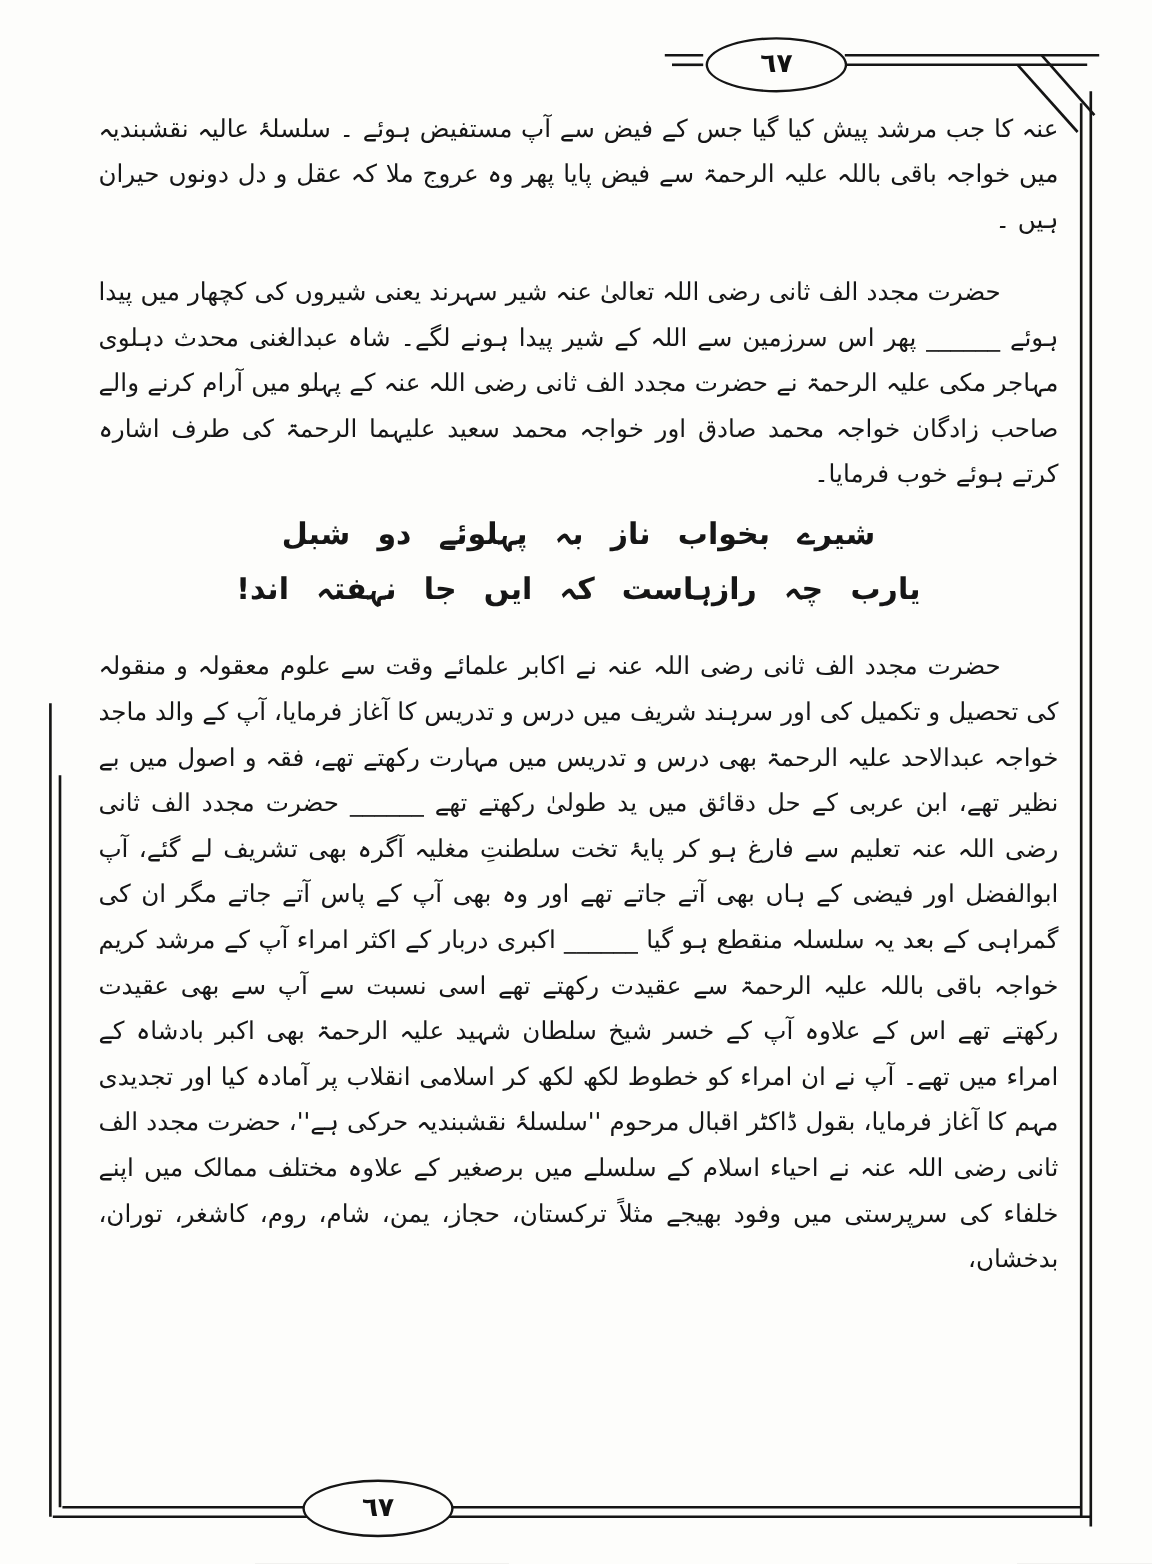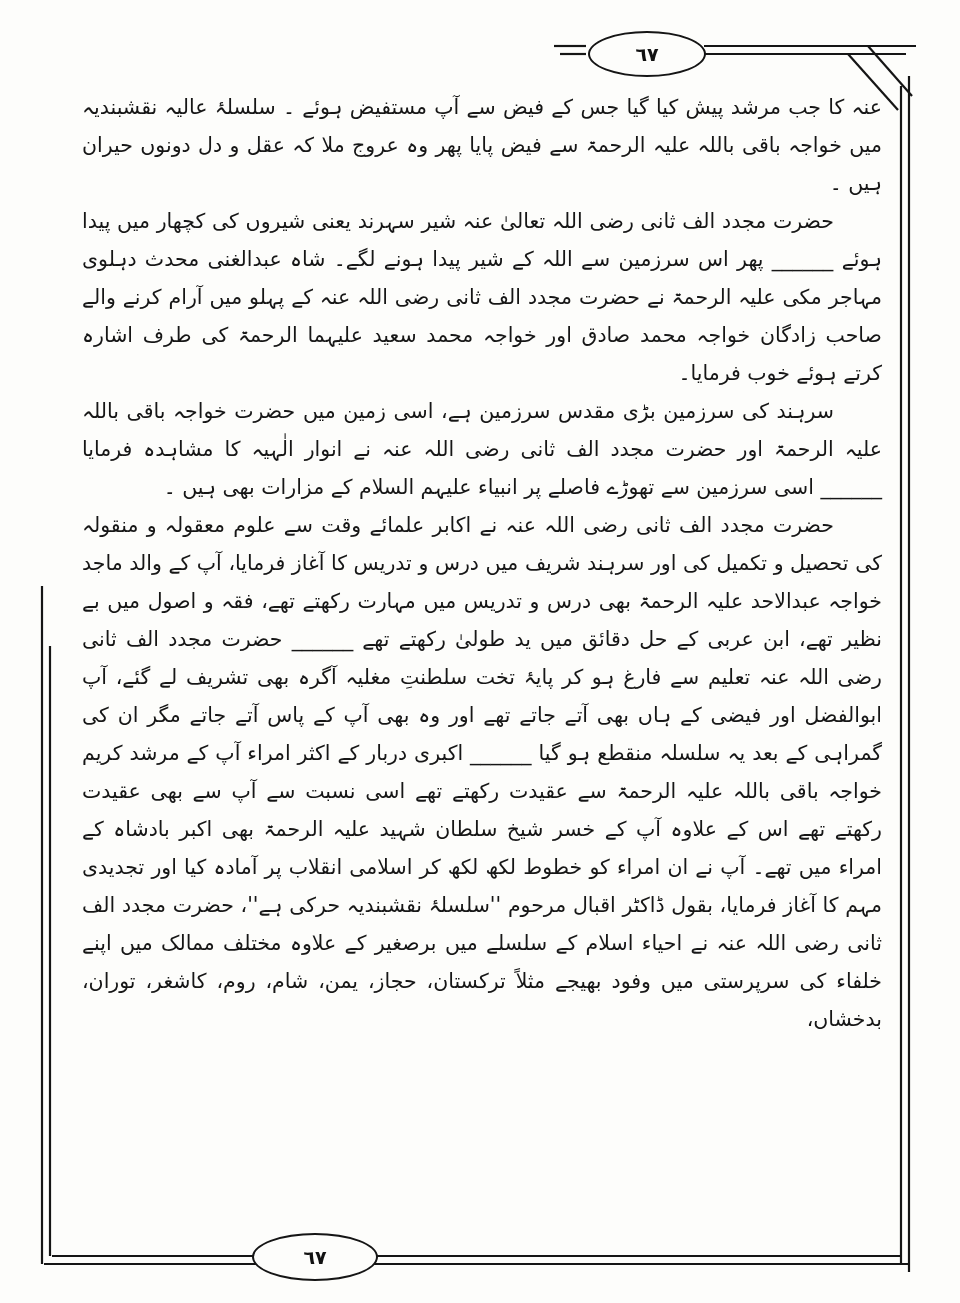--- a/index.html
+++ b/index.html
@@ -30,42 +30,42 @@
     border-radius: 50%;
     background: #fdfdfb;
     display: flex;
     align-items: center;
     justify-content: center;
     z-index: 3;
   }
   .oval-top  { left: 588px; top: 31px;  width: 114px; height: 42px; }
   .oval-bottom { left: 252px; top: 1233px; width: 122px; height: 44px; }
   .oval .num {
-    font-size: 19px;
+    font-size: 22px;
     font-weight: bold;
     line-height: 1;
     color: #111;
   }
   .content {
     position: absolute;
     top: 88px;
     right: 78px;
     width: 800px;
     direction: rtl;
     text-align: justify;
     font-size: 20.5px;
     line-height: 38px;
     z-index: 2;
   }
   .para {
     margin: 0;
     text-align: justify;
     text-justify: inter-word;
   }
-  .para.indent { text-indent: 48px; }
+  .para.indent { text-indent: 48px; margin-top: 22px; }
   .poetry {
     margin: 8px auto 6px auto;
     text-align: center;
   }
   .verse {
     margin: 0;
     font-size: 25px;
     font-weight: bold;
     line-height: 46px;
     word-spacing: 14px;
@@ -101,22 +101,25 @@
   </svg>
 
   <div class="oval oval-top">
     <span class="num">٦٧</span>
   </div>
 
   <div class="content" dir="rtl">
     <p class="para">عنہ کا جب مرشد پیش کیا گیا جس کے فیض سے آپ مستفیض ہوئے ۔ سلسلۂ عالیہ نقشبندیہ میں خواجہ باقی باللہ علیہ الرحمۃ سے فیض پایا پھر وہ عروج ملا کہ عقل و دل دونوں حیران ہیں ۔</p>
     <p class="para indent">حضرت مجدد الف ثانی رضی اللہ تعالیٰ عنہ شیر سہرند یعنی شیروں کی کچھار میں پیدا ہوئے ______ پھر اس سرزمین سے اللہ کے شیر پیدا ہونے لگے۔ شاہ عبدالغنی محدث دہلوی مہاجر مکی علیہ الرحمۃ نے حضرت مجدد الف ثانی رضی اللہ عنہ کے پہلو میں آرام کرنے والے صاحب زادگان خواجہ محمد صادق اور خواجہ محمد سعید علیہما الرحمۃ کی طرف اشارہ کرتے ہوئے خوب فرمایا۔</p>
 
+    <div class="poetry">
+      <p class="verse">شیرے بخواب ناز بہ پہلوئے دو شبل</p>
+      <p class="verse">یارب چہ رازہاست کہ ایں جا نہفتہ اند!</p>
+    </div>
 
-    <p class="para indent">سرہند کی سرزمین بڑی مقدس سرزمین ہے، اسی زمین میں حضرت خواجہ باقی باللہ علیہ الرحمۃ اور حضرت مجدد الف ثانی رضی اللہ عنہ نے انوار الٰہیہ کا مشاہدہ فرمایا ______ اسی سرزمین سے تھوڑے فاصلے پر انبیاء علیہم السلام کے مزارات بھی ہیں ۔</p>
     <p class="para indent">حضرت مجدد الف ثانی رضی اللہ عنہ نے اکابر علمائے وقت سے علوم معقولہ و منقولہ کی تحصیل و تکمیل کی اور سرہند شریف میں درس و تدریس کا آغاز فرمایا، آپ کے والد ماجد خواجہ عبدالاحد علیہ الرحمۃ بھی درس و تدریس میں مہارت رکھتے تھے، فقہ و اصول میں بے نظیر تھے، ابن عربی کے حل دقائق میں ید طولیٰ رکھتے تھے ______ حضرت مجدد الف ثانی رضی اللہ عنہ تعلیم سے فارغ ہو کر پایۂ تخت سلطنتِ مغلیہ آگرہ بھی تشریف لے گئے، آپ ابوالفضل اور فیضی کے ہاں بھی آتے جاتے تھے اور وہ بھی آپ کے پاس آتے جاتے مگر ان کی گمراہی کے بعد یہ سلسلہ منقطع ہو گیا ______ اکبری دربار کے اکثر امراء آپ کے مرشد کریم خواجہ باقی باللہ علیہ الرحمۃ سے عقیدت رکھتے تھے اسی نسبت سے آپ سے بھی عقیدت رکھتے تھے اس کے علاوہ آپ کے خسر شیخ سلطان شہید علیہ الرحمۃ بھی اکبر بادشاہ کے امراء میں تھے۔ آپ نے ان امراء کو خطوط لکھ لکھ کر اسلامی انقلاب پر آمادہ کیا اور تجدیدی مہم کا آغاز فرمایا، بقول ڈاکٹر اقبال مرحوم ''سلسلۂ نقشبندیہ حرکی ہے''، حضرت مجدد الف ثانی رضی اللہ عنہ نے احیاء اسلام کے سلسلے میں برصغیر کے علاوہ مختلف ممالک میں اپنے خلفاء کی سرپرستی میں وفود بھیجے مثلاً ترکستان، حجاز، یمن، شام، روم، کاشغر، توران، بدخشاں،</p>
   </div>
 
   <div class="oval oval-bottom">
     <span class="num">٦٧</span>
   </div>
 
 </div>
 
 </body></html>

